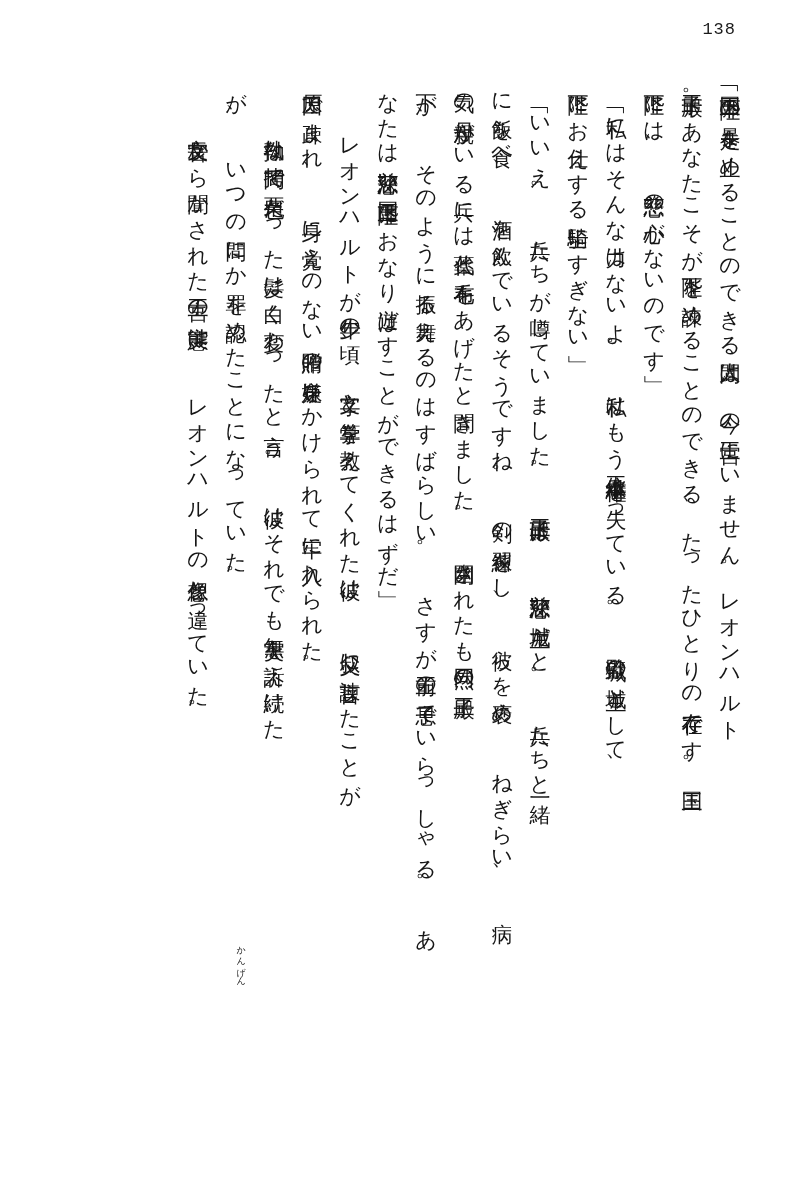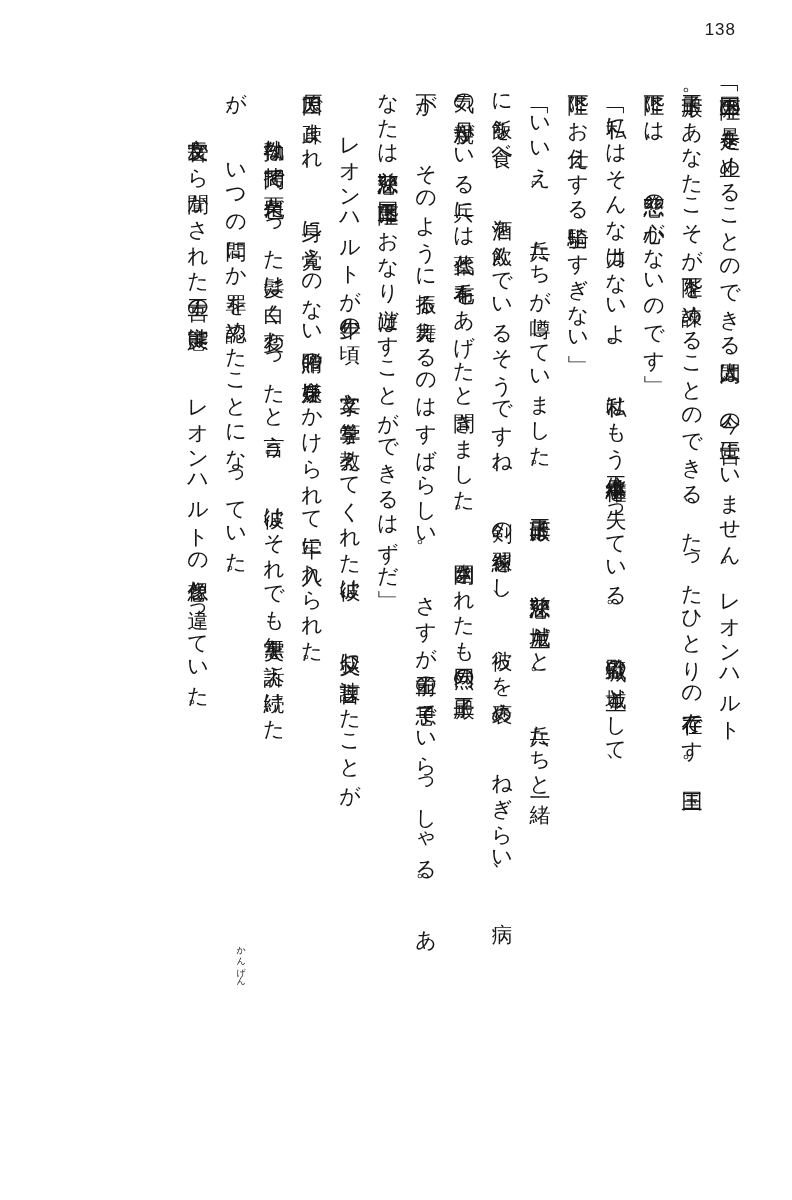--- a/index.html
+++ b/index.html
@@ -16,21 +16,21 @@
     font-family: "DejaVu Serif", "Liberation Serif", serif;
     color: #1a1a1a;
   }
   #page-number {
     position: absolute;
     top: 20px;
     right: 56px;
     font-size: 17px;
     letter-spacing: 1px;
     color: #1a1a1a;
-    font-family: Liberation Sans, sans-serif;
+    font-family: Liberation Mono, monospace;
   }
   #body-text {
     position: absolute;
     top: 78px;
     right: 52px;
     left: 40px;
     bottom: 40px;
     display: flex;
     flex-direction: row-reverse;
     align-items: flex-start;

